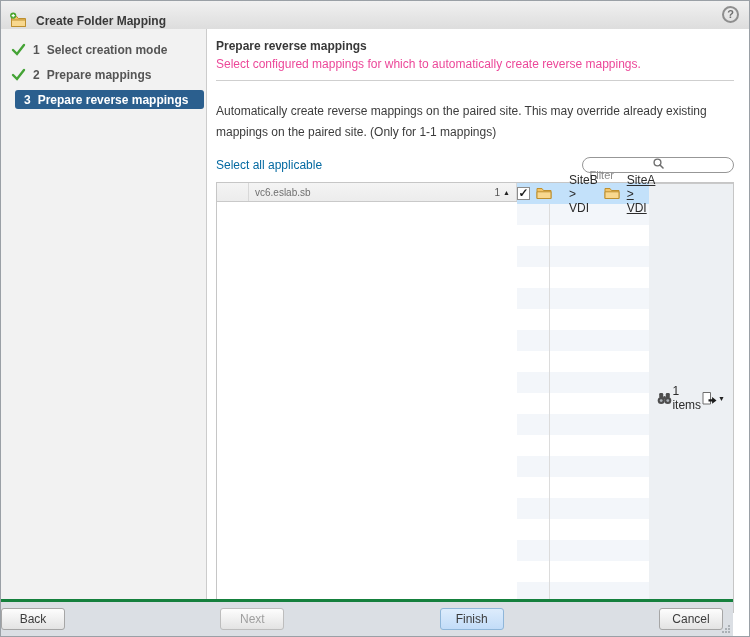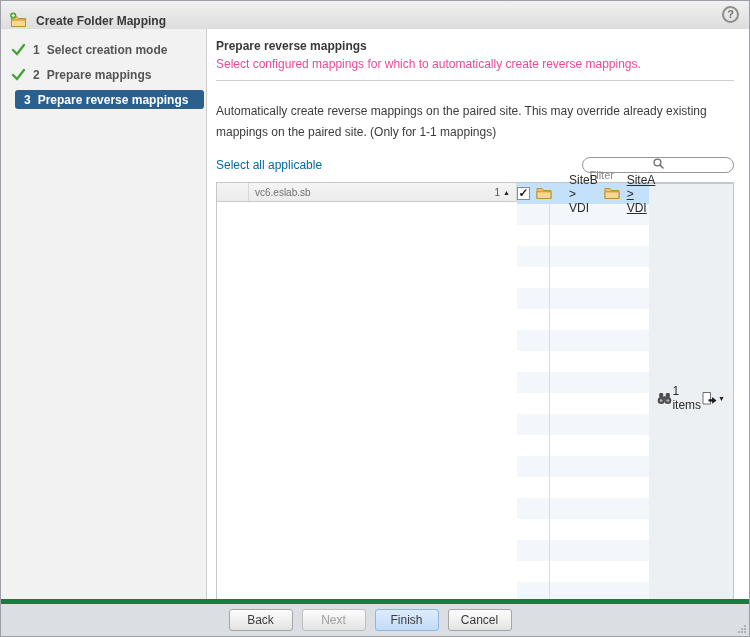--- a/index.html
+++ b/index.html
@@ -69,22 +69,22 @@
   .checkbox { width:13px; height:13px; background:#fff; border:1px solid #8b8b8b; font-size:12px; line-height:11px;
     text-align:center; color:#1c1c1c; font-weight:bold; cursor:pointer; }
 
   .grid-status { flex:0 0 26px; background:#edf0f3; border-top:1px solid #c9c9c9; display:flex;
     align-items:center; padding:0 8px; }
   .status-right { margin-left:auto; display:flex; align-items:center; gap:0; }
   .items-count { color:#2b2b2b; }
   .export-caret { font-size:7px; color:#222; cursor:pointer; }
 
   
-  .footer { position:absolute; left:0; right:0; bottom:0; height:37px; background:#dbdfe4;
-    border-top:5px solid #15803d; display:flex; align-items:center; justify-content:center;
+  .footer { position:absolute; left:0; right:16px; bottom:0; height:37px; background:#dbdfe4;
+    border-top:3px solid #15803d; display:flex; align-items:center; justify-content:space-between;
     gap:9px; padding-right:10px; }
   .btn { min-width:64px; height:22px; border:1px solid #a6a6a6; border-radius:3px; font-family:"Liberation Sans",sans-serif;
     font-size:12px; color:#3c3c3c; background:linear-gradient(#fdfdfd,#e3e3e3); cursor:pointer; padding:0 12px; }
   .btn.disabled { color:#9f9f9f; border-color:#bdbdbd; cursor:default; }
   .btn.primary { background:linear-gradient(#ddecfc,#c2dcf8); border-color:#8fb6d9; }
   .resize-grip { position:absolute; right:2px; bottom:2px; cursor:nwse-resize; }
 
   svg { display:block; }
 </style>
 </head>

